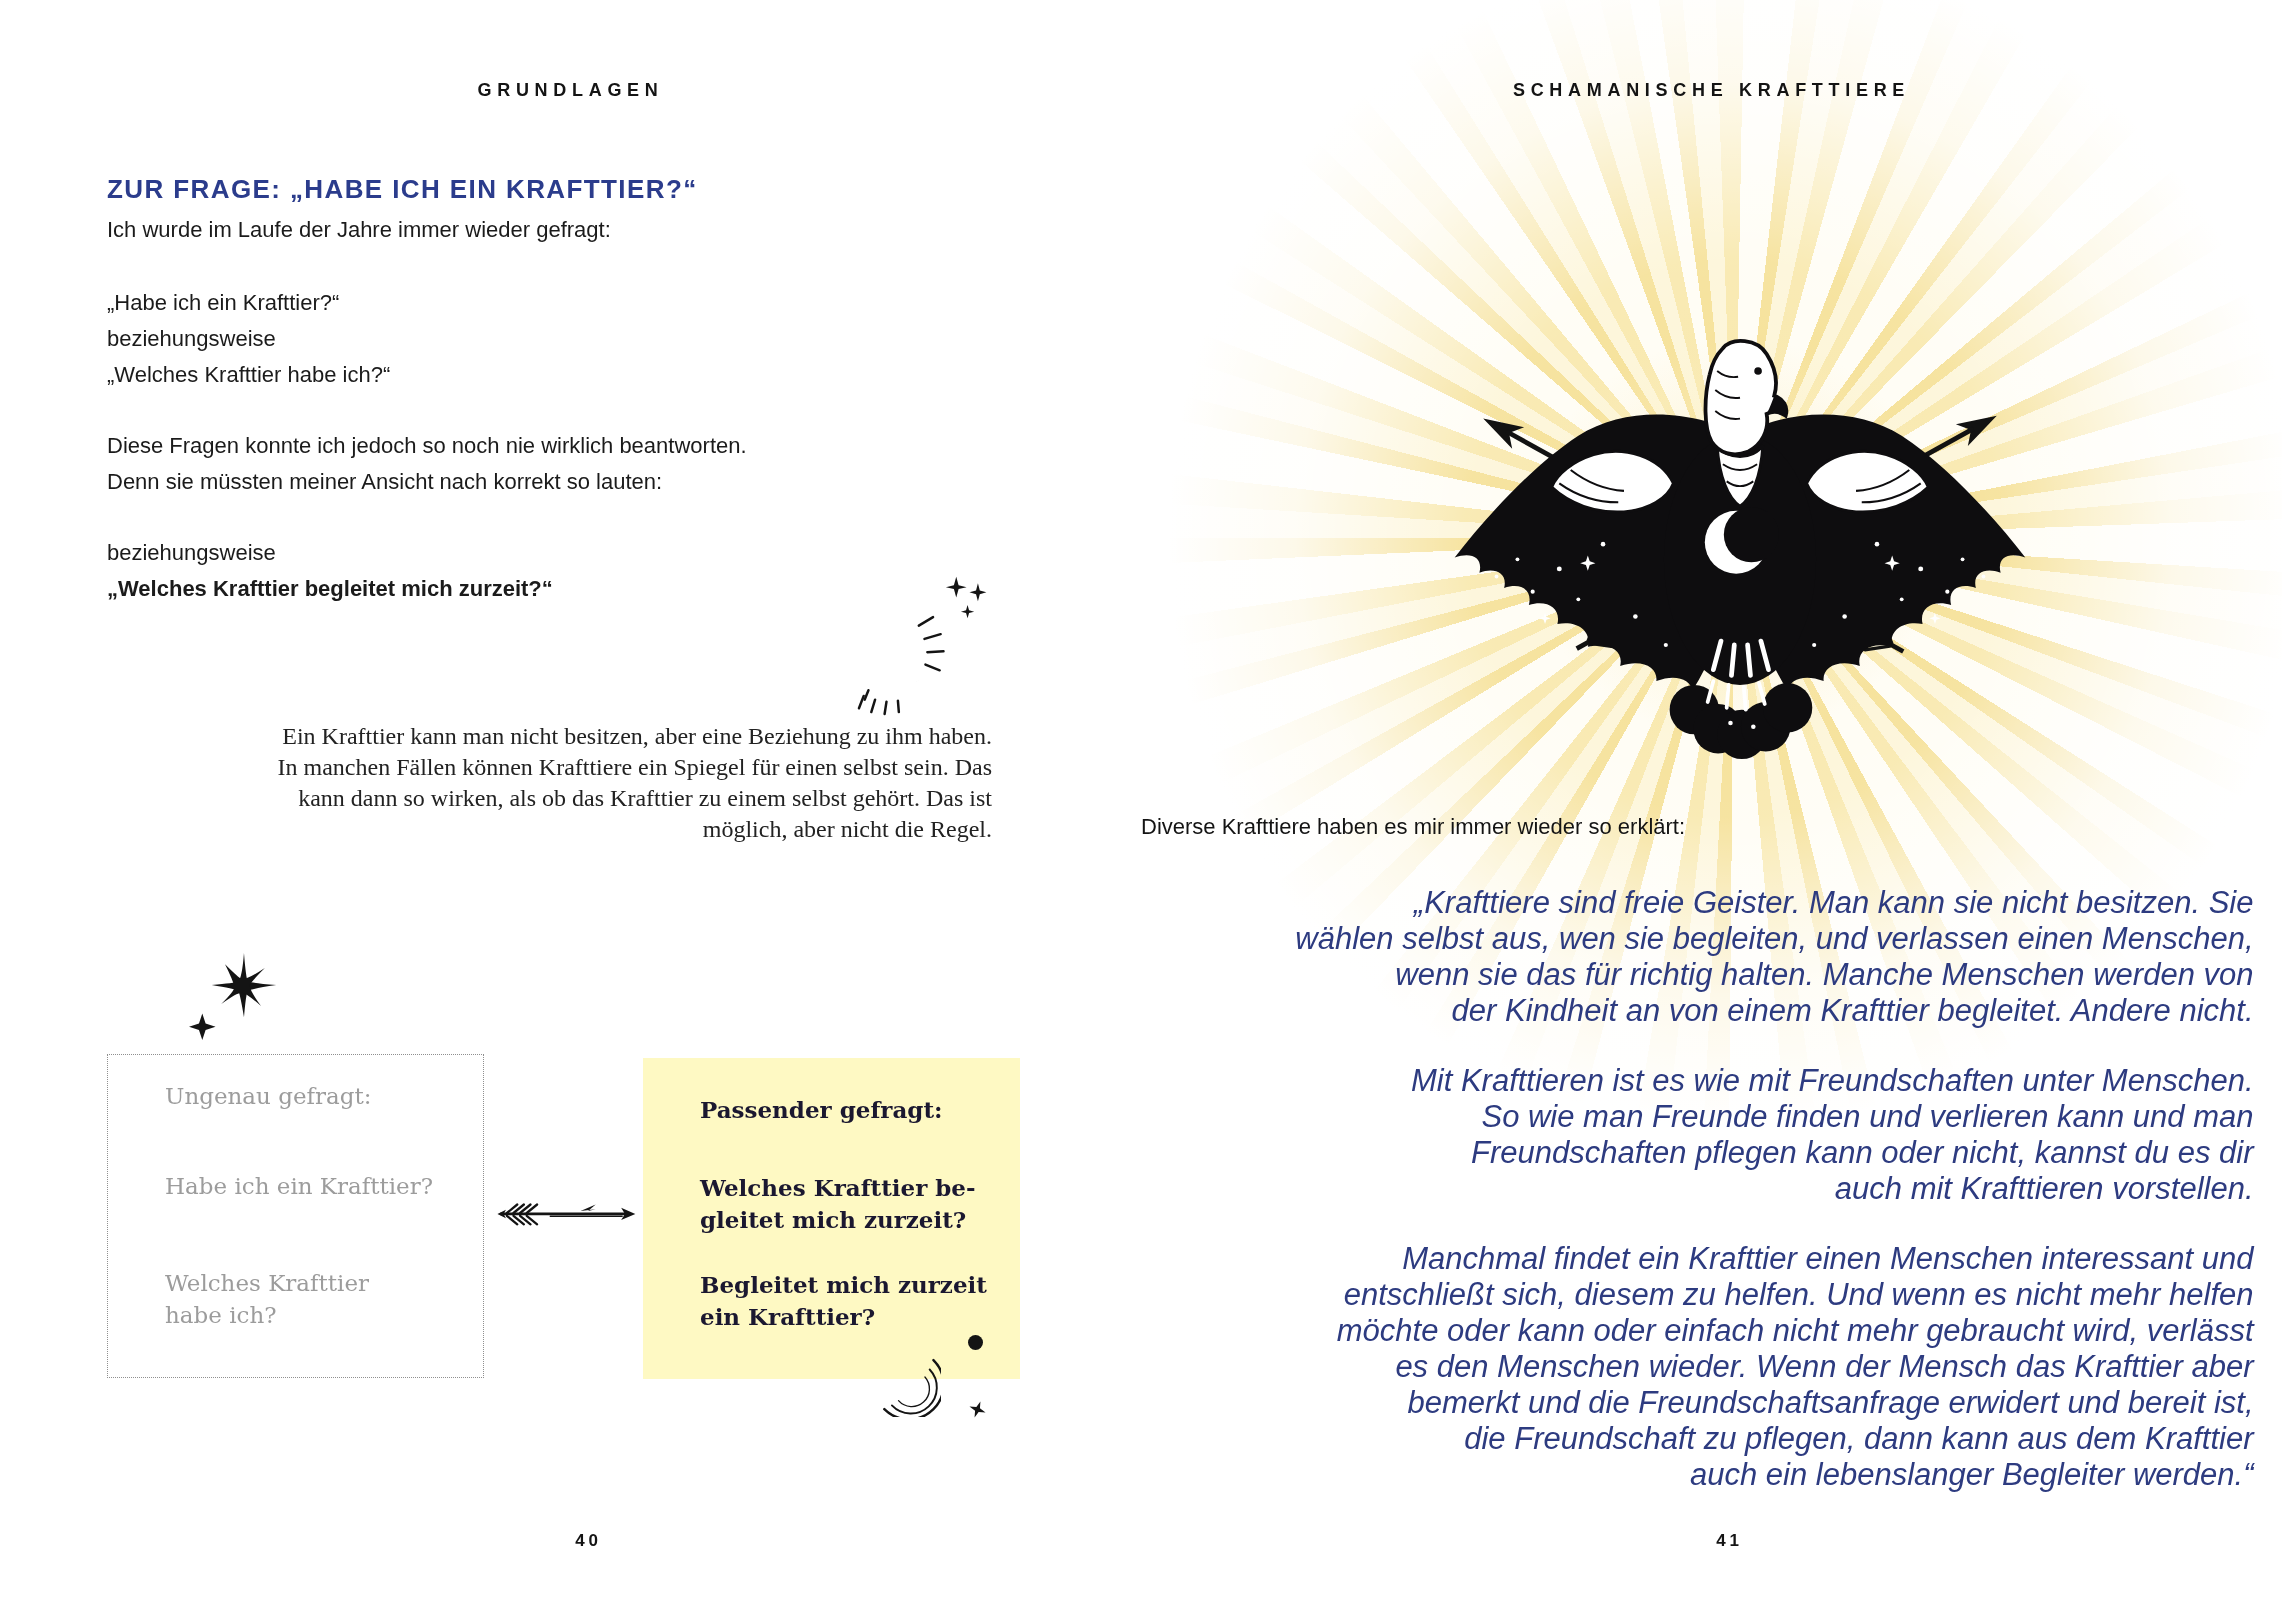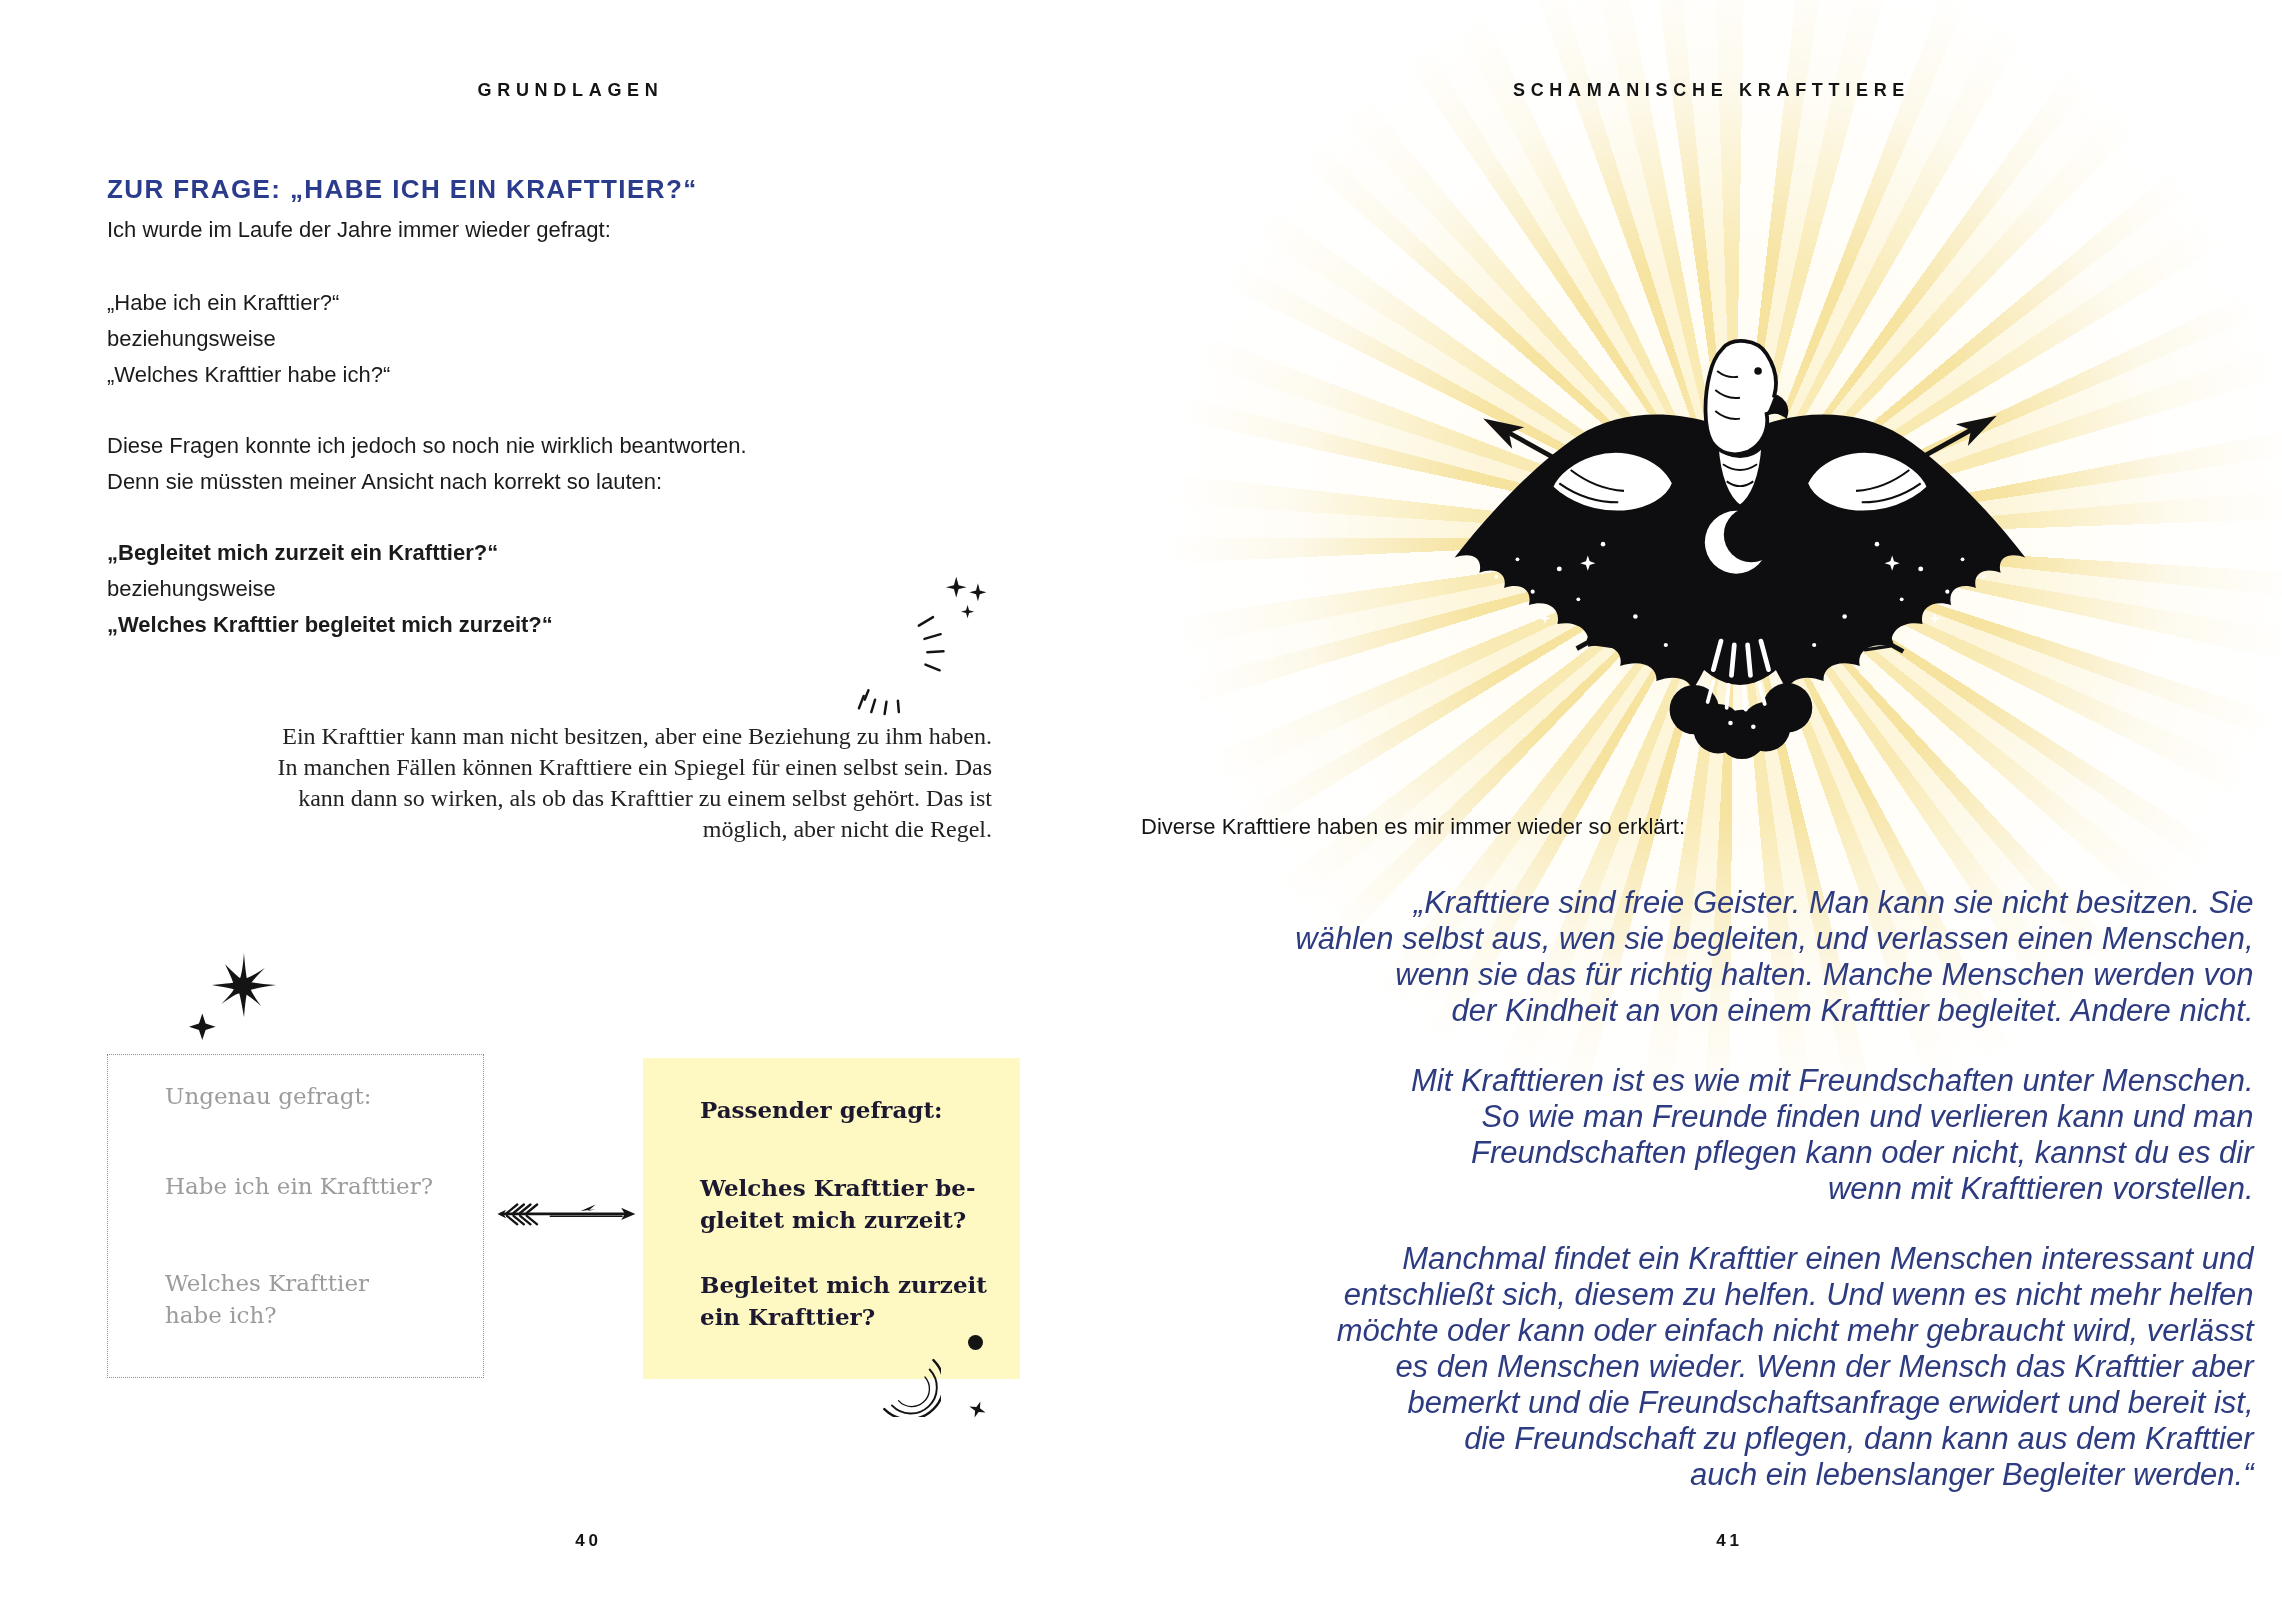--- a/index.html
+++ b/index.html
@@ -112,21 +112,20 @@
 
     <h1 class="page-title">ZUR FRAGE: „HABE ICH EIN KRAFTTIER?“</h1>
     <p class="intro">Ich wurde im Laufe der Jahre immer wieder gefragt:</p>
     <p class="q-block multiline">„Habe ich ein Krafttier?“
 beziehungsweise
 „Welches Krafttier habe ich?“</p>
     <p class="explain multiline">Diese Fragen konnte ich jedoch so noch nie wirklich beantworten.
 Denn sie müssten meiner Ansicht nach korrekt so lauten:</p>
 
     <div class="bold-block">
-      <div class="b">„Begleitet mich zurzeit ein Krafttier?“</div>
       <div>beziehungsweise</div>
       <div class="b">„Welches Krafttier begleitet mich zurzeit?“</div>
     </div>
 
     <svg class="orn sparkles-orn" viewBox="0 0 52 56">
       <g fill="#141414">
         <path d="M13 6 L15.5 15 L24 17 L15.5 19 L13 28 L10.5 19 L2 17 L10.5 15 Z"></path>
         <path d="M36 13 L38 20.5 L45 22.5 L38 24.5 L36 32 L34 24.5 L27 22.5 L34 20.5 Z"></path>
         <path d="M25 36 L26.6 41.6 L32 43 L26.6 44.4 L25 50 L23.4 44.4 L18 43 L23.4 41.6 Z"></path>
       </g>
@@ -285,21 +284,21 @@
     </svg>
 
     <p class="caption">Diverse Krafttiere haben es mir immer wieder so erklärt:</p>
     <p class="quote p1 multiline">„Krafttiere sind freie Geister. Man kann sie nicht besitzen. Sie
 wählen selbst aus, wen sie begleiten, und verlassen einen Menschen,
 wenn sie das für richtig halten. Manche Menschen werden von
 der Kindheit an von einem Krafttier begleitet. Andere nicht.</p>
     <p class="quote p2 multiline">Mit Krafttieren ist es wie mit Freundschaften unter Menschen.
 So wie man Freunde finden und verlieren kann und man
 Freundschaften pflegen kann oder nicht, kannst du es dir
-wenn mit Krafttieren vorstellen.</p>
+auch mit Krafttieren vorstellen.</p>
     <p class="quote p3 multiline">Manchmal findet ein Krafttier einen Menschen interessant und
 entschließt sich, diesem zu helfen. Und wenn es nicht mehr helfen
 möchte oder kann oder einfach nicht mehr gebraucht wird, verlässt
 es den Menschen wieder. Wenn der Mensch das Krafttier aber
 bemerkt und die Freundschaftsanfrage erwidert und bereit ist,
 die Freundschaft zu pflegen, dann kann aus dem Krafttier
 auch ein lebenslanger Begleiter werden.“</p>
 
     <div class="page-number">41</div>
   </section>

